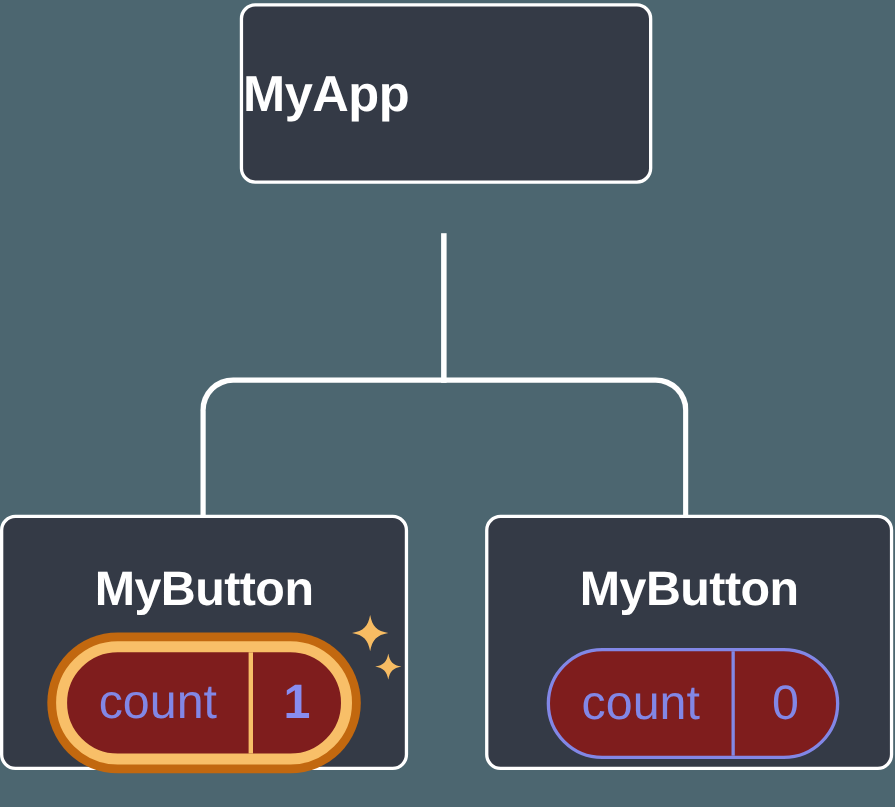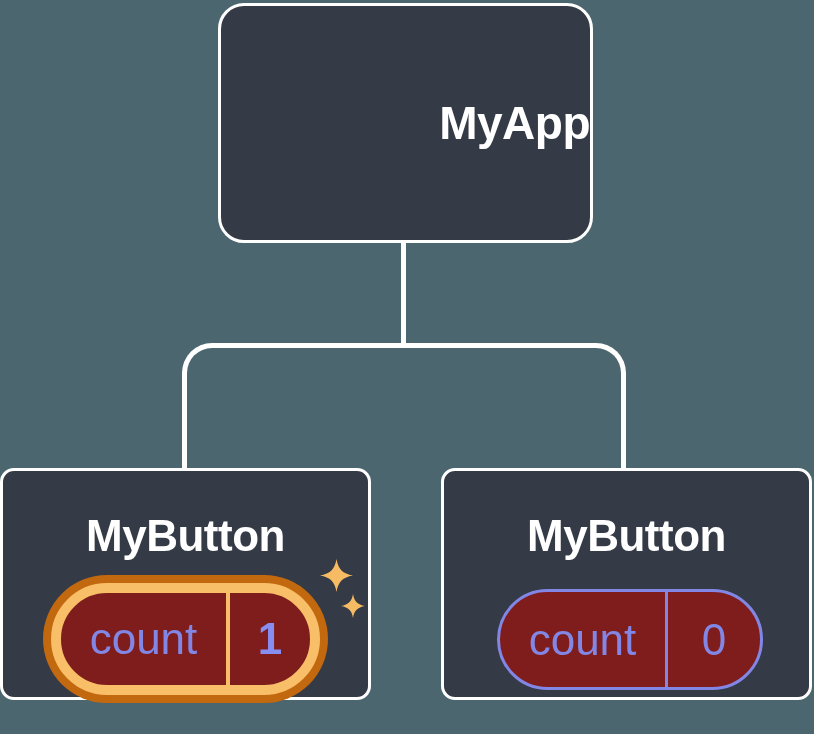--- a/index.html
+++ b/index.html
@@ -33,22 +33,22 @@
   
   .node {
     position: absolute;
     background: #343A46;
     border: 3px solid #FFFFFF;
     box-sizing: border-box;
     border-radius: 14px;
   }
   .node-root {
     left: 218px; top: 3px;
-    width: 375px; height: 240px;
-    display: flex; align-items: center; justify-content: flex-end; border-radius: 26px;
+    width: 375px; height: 164px;
+    display: flex; align-items: center; justify-content: flex-start;
   }
   .node-label {
     color: #FFFFFF;
     font-size: 46px;
     font-weight: 700;
     letter-spacing: -0.5px;
   }
   .node-child {
     top: 468px;
     width: 371px; height: 232px;

